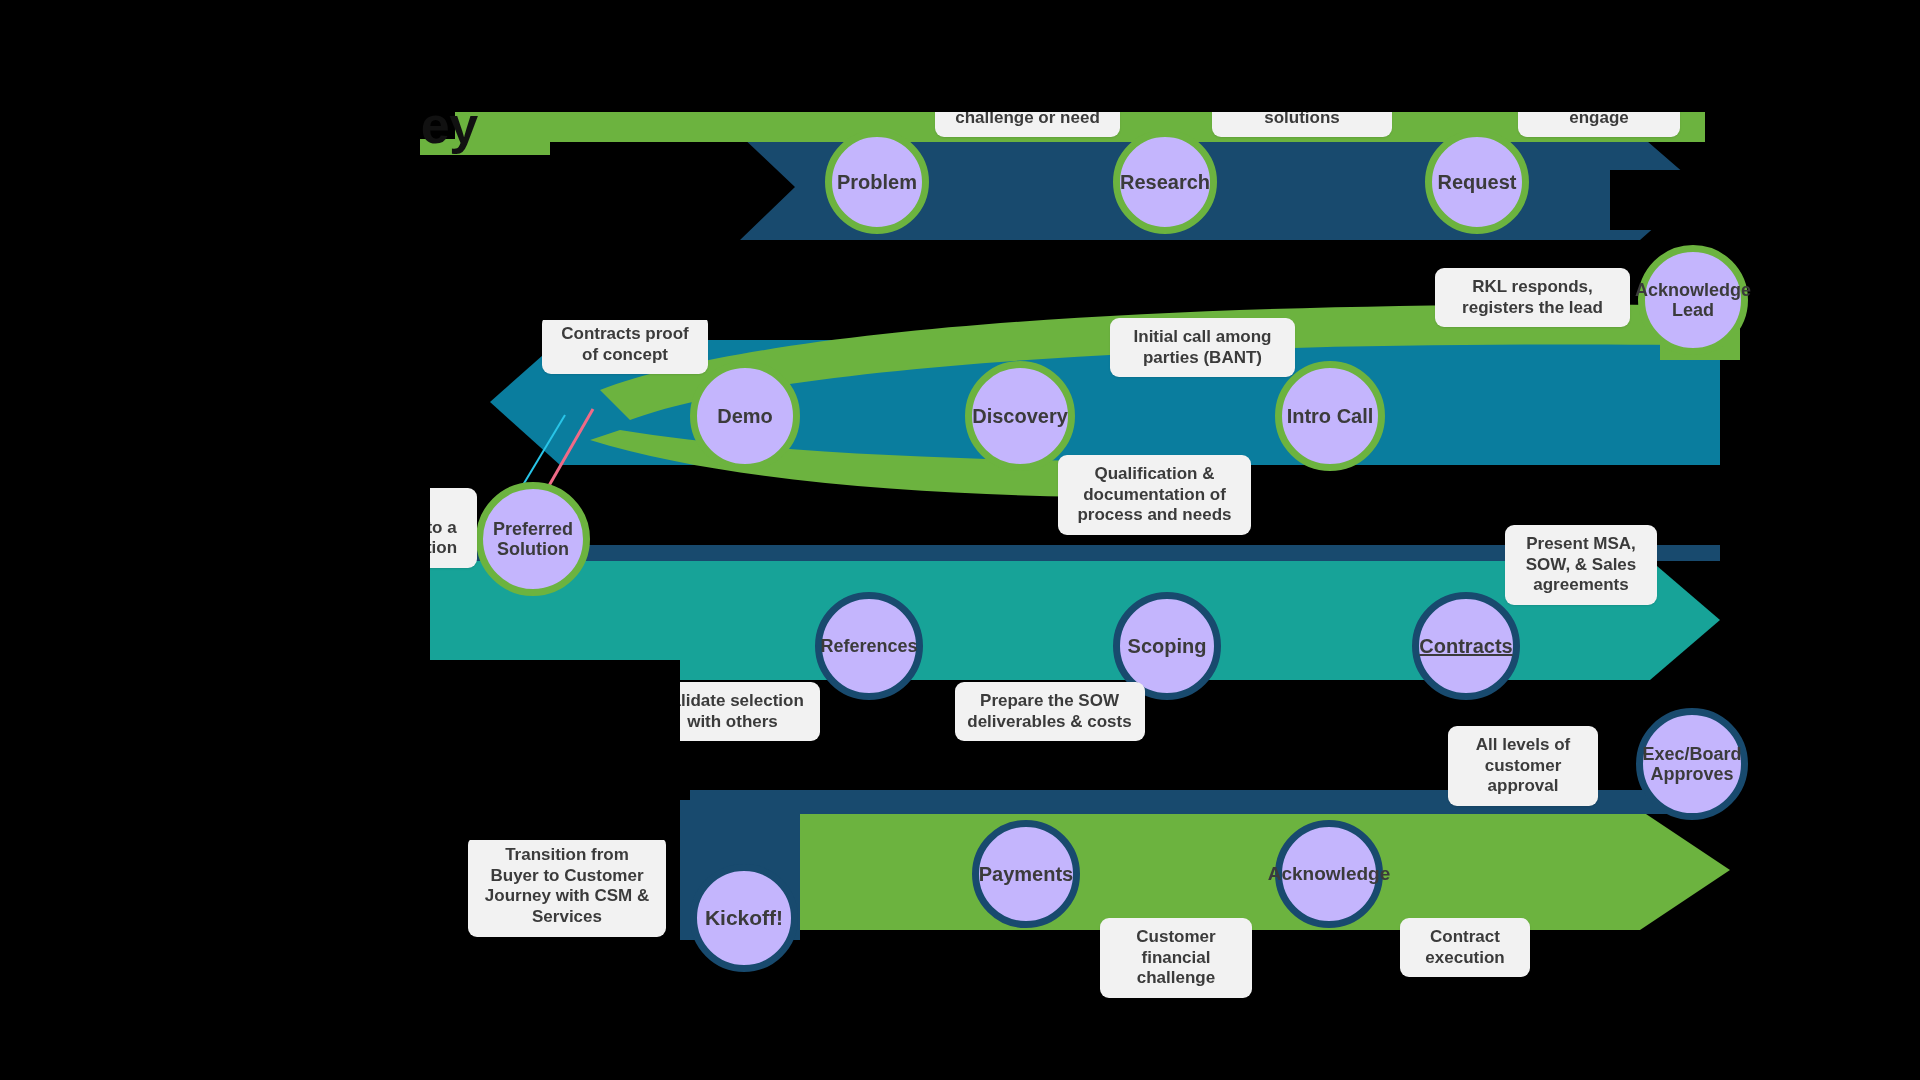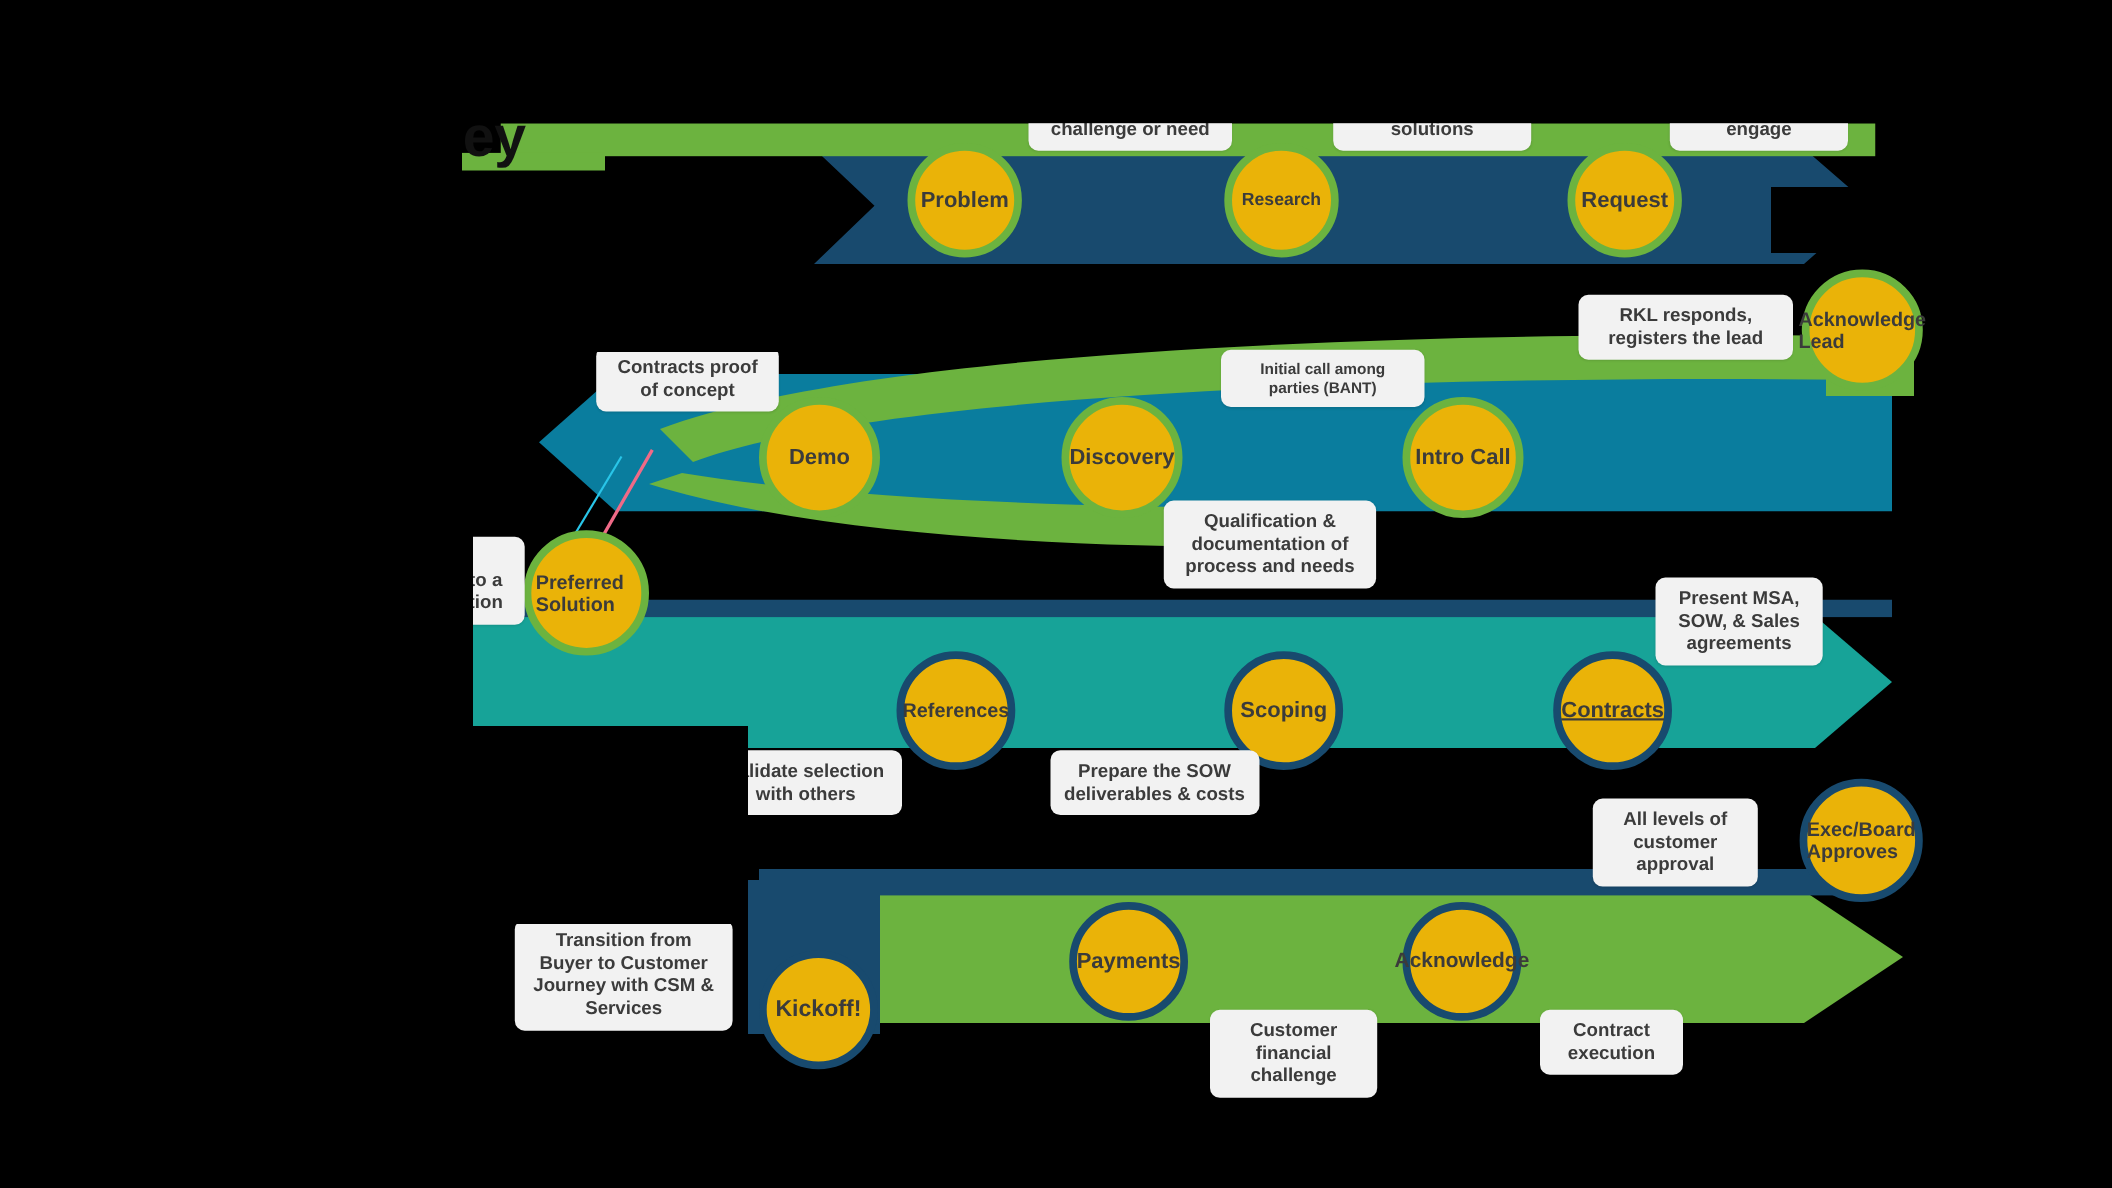--- a/index.html
+++ b/index.html
@@ -6,22 +6,22 @@
   body{width:1920px;height:1080px;overflow:hidden;font-family:"Liberation Sans",sans-serif;}
   #stage{position:relative;width:1920px;height:1080px;background:#000;}
 
   
   .band{position:absolute;}
   .shadow{filter:drop-shadow(2px 4px 4px rgba(0,0,0,.45));}
 
   
   .node{
     position:absolute;border-radius:50%;
-    background:#eab308;display:flex;align-items:center;justify-content:center;
-    color:#3b3b3b;font-weight:700;line-height:1.12;
+    background:#c4b5fd;display:flex;align-items:center;justify-content:center;
+    text-align:center;color:#3b3b3b;font-weight:700;line-height:1.12;
     box-sizing:border-box;z-index:40;
   }
   .node.green{border:7px solid #6cb33f;}
   .node.navy{border:7px solid #184a6e;}
   .node span{display:block;padding:0 4px;}
 
   
   .callout{
     position:absolute;background:#f2f2f2;border-radius:9px;
     color:#3b3b3b;font-weight:700;text-align:center;
@@ -114,21 +114,21 @@
   <div class="mask" style="left:0;top:0;width:1920px;height:112px;"></div>
   <div class="mask" style="left:0;top:1000px;width:1920px;height:80px;"></div>
   <div class="mask" style="left:1760px;top:0;width:160px;height:1080px;"></div>
   <div class="mask" style="left:430px;top:190px;width:300px;height:130px;"></div>
   <div class="mask" style="left:430px;top:660px;width:250px;height:180px;"></div>
   <div class="mask" style="left:1610px;top:170px;width:150px;height:60px;"></div>
 
   <div class="node green" style="left:825px;top:130px;width:104px;height:104px;font-size:20px;">
     <span>Problem</span>
   </div>
-  <div class="node green" style="left:1113px;top:130px;width:104px;height:104px;font-size:16px;">
+  <div class="node green" style="left:1113px;top:130px;width:104px;height:104px;font-size:20px;">
     <span>Research</span>
   </div>
   <div class="node green" style="left:1425px;top:130px;width:104px;height:104px;font-size:20px;">
     <span>Request</span>
   </div>
 
   <div class="node green" style="left:1638px;top:245px;width:110px;height:110px;font-size:18px;">
     <span>Acknowledge Lead</span>
   </div>
   <div class="node green" style="left:1275px;top:361px;width:110px;height:110px;font-size:20px;">
@@ -173,21 +173,21 @@
   <div class="callout" style="left:1212px;top:78px;width:180px;font-size:17px;">
     <span>Begins to explore solutions</span>
   </div>
   <div class="callout" style="left:1518px;top:78px;width:162px;font-size:17px;">
     <span>Takes action to engage</span>
   </div>
 
   <div class="callout" style="left:1435px;top:268px;width:195px;font-size:17px;">
     <span>RKL responds, registers the lead</span>
   </div>
-  <div class="callout" style="left:1110px;top:318px;width:185px;font-size:14px;">
+  <div class="callout" style="left:1110px;top:318px;width:185px;font-size:17px;">
     <span>Initial call among parties (BANT)</span>
   </div>
   <div class="callout" style="left:1058px;top:455px;width:193px;font-size:17px;">
     <span>Qualification &amp; documentation of process and needs</span>
   </div>
   <div class="callout" style="left:542px;top:315px;width:166px;font-size:17px;">
     <span>Contracts proof of concept</span>
   </div>
   <div class="callout" style="left:305px;top:488px;width:172px;font-size:17px;">
     <span>Narrows competition to a favored solution</span>

